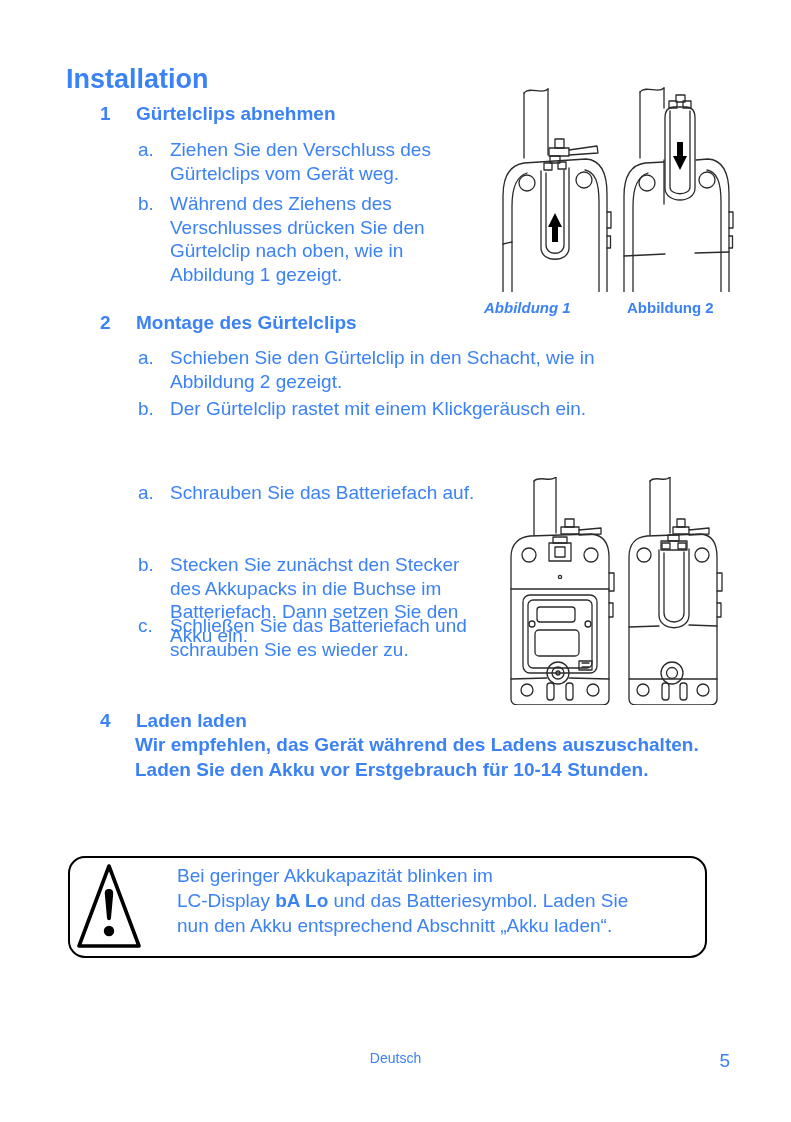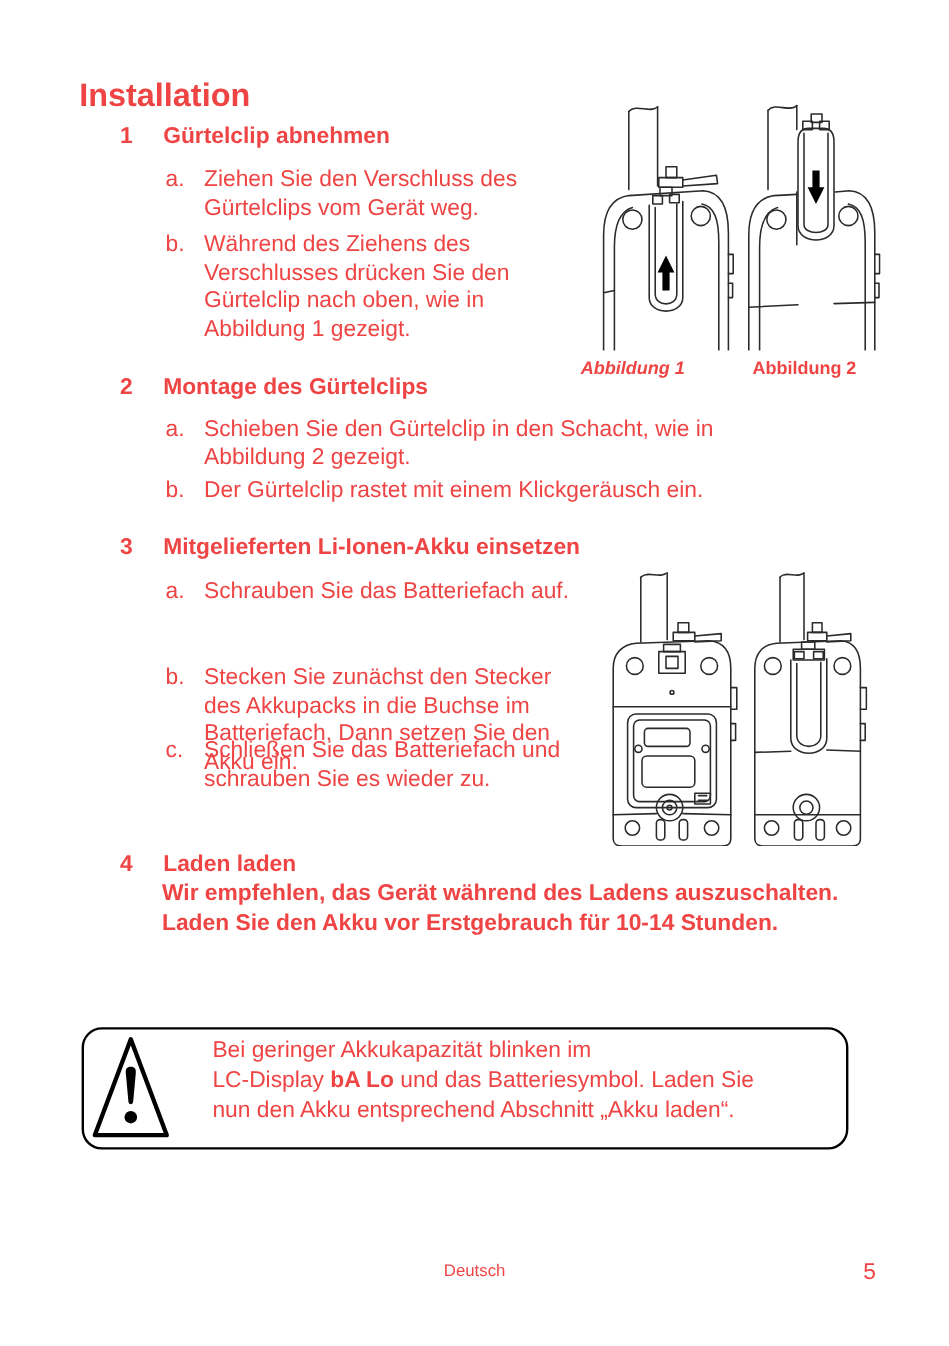--- a/index.html
+++ b/index.html
@@ -2,21 +2,21 @@
 <html><head>
 <meta charset="utf-8">
 <style>
   html,body{margin:0;padding:0;}
   body{background:#888;}
   .page{
     position:relative;
     width:791px;height:1122px;
     background:#ffffff;
     font-family:"Liberation Sans", sans-serif;
-    color:#ef4444;
+    color:#3b82f6;
     overflow:hidden;
   }
   .abs{position:absolute;}
   .doc-title{
     left:66px;top:64px;
     font-size:27px;font-weight:bold;letter-spacing:0px;
   }
   .sec-heading{left:100px;font-size:19px;font-weight:bold;line-height:22px;}
   .sec-heading .num{display:inline-block;width:36px;}
   .item{left:138px;font-size:19px;line-height:23.5px;}
@@ -38,21 +38,21 @@
   .fillb{fill:#000;stroke:none;}
 </style>
 </head>
 <body>
 
 <div class="page">
 
   <div class="abs doc-title">Installation</div>
 
   <div class="abs sec-heading" style="top:103px;">
-    <span class="num">1</span><span>Gürtelclip abnehmen</span>
+    <span class="num">1</span><span>Gürtelclips abnehmen</span>
   </div>
   <div class="abs item" style="top:138px;">
     <span class="letter">a.</span><span class="txt">Ziehen Sie den Verschluss des
 Gürtelclips vom Gerät weg.</span>
   </div>
   <div class="abs item" style="top:192px;">
     <span class="letter">b.</span><span class="txt">Während des Ziehens des
 Verschlusses drücken Sie den
 Gürtelclip nach oben, wie in
 Abbildung 1 gezeigt.</span>
@@ -119,23 +119,20 @@
     <span class="num">2</span><span>Montage des Gürtelclips</span>
   </div>
   <div class="abs item" style="top:346px;">
     <span class="letter">a.</span><span class="txt">Schieben Sie den Gürtelclip in den Schacht, wie in
 Abbildung 2 gezeigt.</span>
   </div>
   <div class="abs item" style="top:397px;">
     <span class="letter">b.</span><span class="txt">Der Gürtelclip rastet mit einem Klickgeräusch ein.</span>
   </div>
 
-  <div class="abs sec-heading" style="top:446px;">
-    <span class="num">3</span><span>Mitgelieferten Li-Ionen-Akku einsetzen</span>
-  </div>
   <div class="abs item" style="top:481px;">
     <span class="letter">a.</span><span class="txt">Schrauben Sie das Batteriefach auf.</span>
   </div>
   <div class="abs item" style="top:509px;margin-top:44px;">
     <span class="letter">b.</span><span class="txt">Stecken Sie zunächst den Stecker
 des Akkupacks in die Buchse im
 Batteriefach. Dann setzen Sie den
 Akku ein.</span>
   </div>
   <div class="abs item" style="top:614px;">

